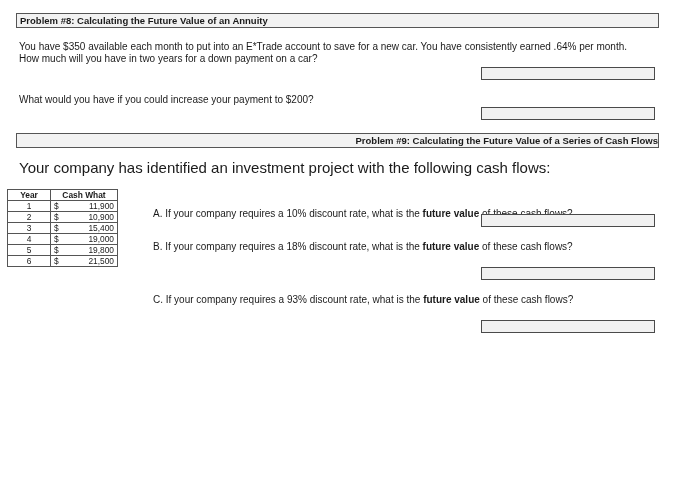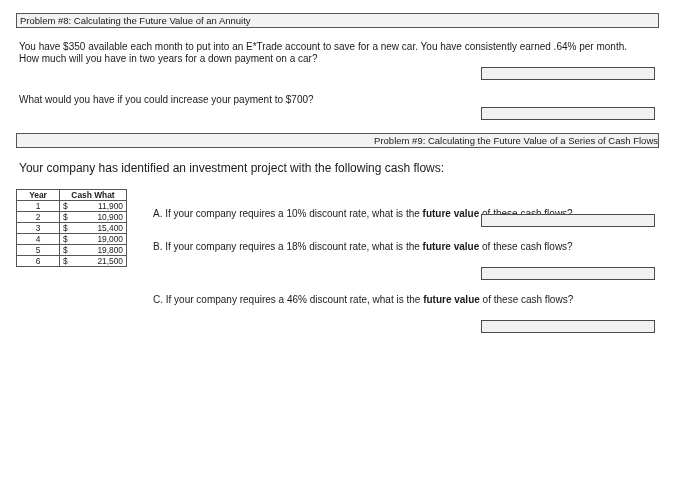--- a/index.html
+++ b/index.html
@@ -1,45 +1,45 @@
 <!DOCTYPE html>
 <html><head>
 <meta charset="utf-8">
 <style>
   html, body { margin:0; padding:0; background:#ffffff; }
   body { width:700px; height:489px; position:relative; overflow:hidden;
          font-family:"Liberation Sans", sans-serif; color:#1a1a1a; }
   .hdr { position:absolute; left:16px; width:638px; height:13px;
          border:1px solid #555; background:#f2f2f2;
-         font-size:9.5px; font-weight:normal; line-height:13px; padding-left:3px;
+         font-size:9.5px; font-weight:bold; line-height:13px; padding-left:3px;
          box-sizing:content-box; }
   .txt { position:absolute; font-size:10px; line-height:11px; white-space:nowrap; }
-  .txt9 { position:absolute; font-size:12px; line-height:12px; white-space:nowrap; }
+  .txt9 { position:absolute; font-size:15px; line-height:12px; white-space:nowrap; }
   .ans { position:absolute; left:481px; width:172px; height:11px;
          border:1px solid #4a4a4a; background:#f1f1f1; }
-  table.cf { position:absolute; left:16px; top:189px; border-collapse:collapse;
+  table.cf { position:absolute; left:7px; top:189px; border-collapse:collapse;
              font-size:8.4px; }
   table.cf td, table.cf th { border:1px solid #555; padding:0 3px; height:10px; line-height:10px; }
   table.cf th { font-weight:bold; text-align:center; }
   td.yr { width:36px; text-align:center; }
   td.cur { border-right:none !important; width:10px; text-align:left; }
   td.amt { border-left:none !important; width:44px; text-align:right; }
   b { font-weight:bold; }
 </style>
 </head>
 <body>
 
 <div class="hdr" style="top:13px;">Problem #8: Calculating the Future Value of an Annuity</div>
 
 <div class="txt" style="left:19px; top:41px;">You have $350 available each month to put into an E*Trade account to save for a new car. You have consistently earned .64% per month.</div>
 <div class="txt" style="left:19px; top:53px;">How much will you have in two years for a down payment on a car?</div>
 
 <div class="ans" style="top:67px;"></div>
 
-<div class="txt" style="left:19px; top:94px;">What would you have if you could increase your payment to $700?</div>
+<div class="txt" style="left:19px; top:94px;">What would you have if you could increase your payment to $200?</div>
 
 <div class="ans" style="top:107px;"></div>
 
 <div class="hdr" style="top:133px;text-align:right;">Problem #9: Calculating the Future Value of a Series of Cash Flows</div>
 
 <div class="txt9" style="left:19px; top:162px;">Your company has identified an investment project with the following cash flows:</div>
 
 <table class="cf">
   <tbody>
       <tr>
@@ -83,15 +83,15 @@
   <span>A. If your company requires a 10% discount rate, what is the </span><b>future value</b><span> of these cash flows?</span>
 </div>
 <div class="ans" style="top:214px;"></div>
 
 <div class="txt" style="left:153px; top:241px;">
   <span>B. If your company requires a 18% discount rate, what is the </span><b>future value</b><span> of these cash flows?</span>
 </div>
 <div class="ans" style="top:267px;"></div>
 
 <div class="txt" style="left:153px; top:294px;">
-  <span>C. If your company requires a 46% discount rate, what is the </span><b>future value</b><span> of these cash flows?</span>
+  <span>C. If your company requires a 93% discount rate, what is the </span><b>future value</b><span> of these cash flows?</span>
 </div>
 <div class="ans" style="top:320px;"></div>
 
 </body></html>

